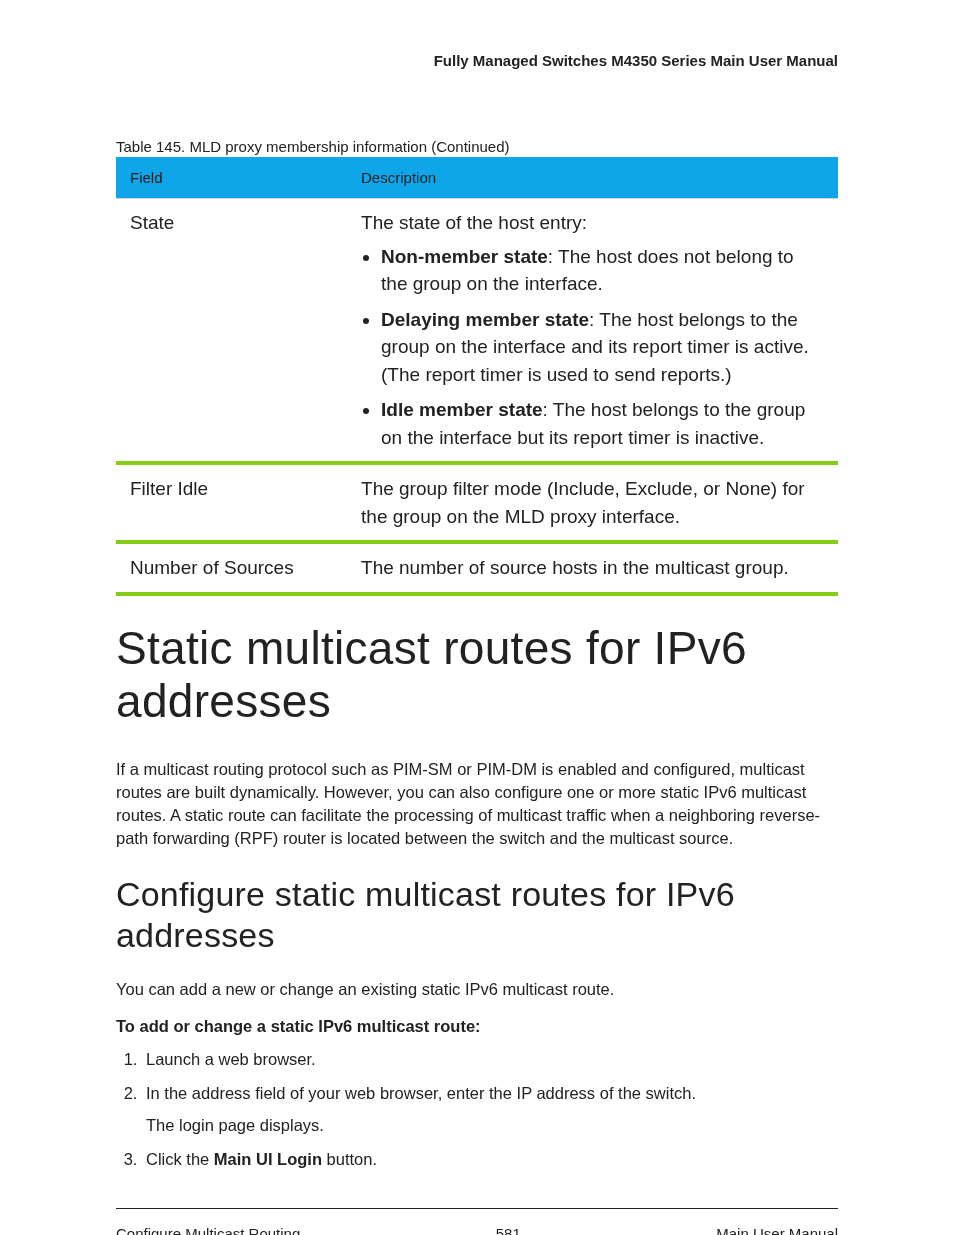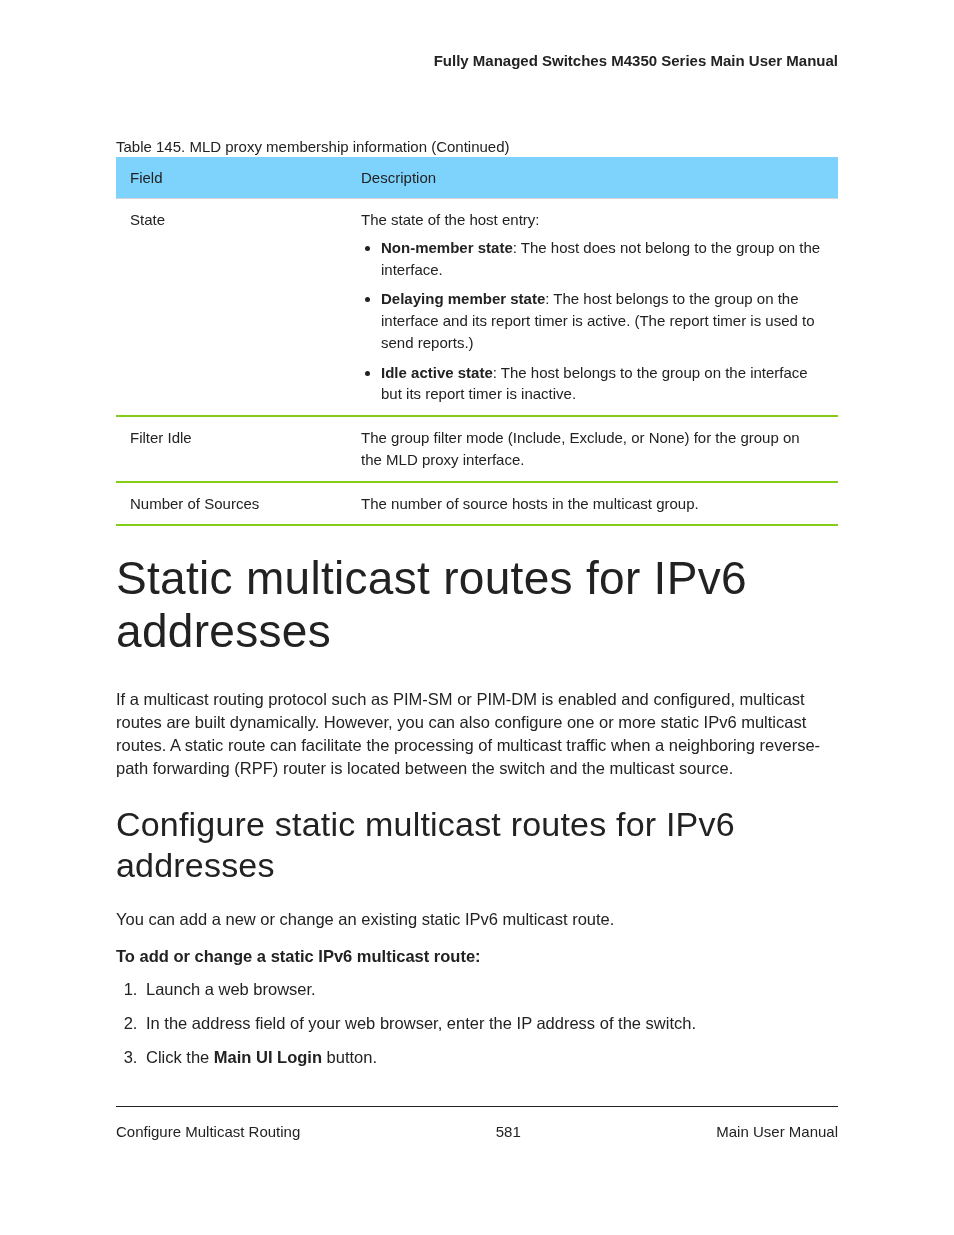--- a/index.html
+++ b/index.html
@@ -15,33 +15,33 @@
     }
     .header-title {
       text-align: right;
       font-weight: bold;
       font-size: 15px;
       margin-bottom: 65px;
     }
     .table-caption { font-size: 15px; }
     table { width: 100%; border-collapse: collapse; margin-bottom: 26px; }
     thead th {
-      background: #7dd3fc;
+      background: #0ea5e9;
       font-weight: normal;
       text-align: left;
       padding: 10px 14px;
       font-size: 15px;
       border-bottom: 1px solid #d4d4d4;
     }
     thead th:first-child { width: 32%; }
     tbody td {
       padding: 10px 14px;
-      font-size: 15px;
+      font-size: 19px;
       vertical-align: top;
-      border-bottom: 2px solid #84cc16;
+      border-bottom: 4px solid #84cc16;
       line-height: 1.45;
     }
     .cell-list { list-style: disc; padding-left: 20px; margin-top: 6px; }
     .cell-list li { margin-bottom: 8px; }
     .cell-list li:last-child { margin-bottom: 0; }
     .cell-list li p { margin: 0; }
     h1 {
       font-weight: 300;
       font-size: 46px;
       line-height: 1.15;
@@ -93,21 +93,21 @@
       <td>
         <span>The state of the host entry:</span>
         <ul class="cell-list">
           <li>
               <p><b>Non-member state</b><span>: The host does not belong to the group on the interface.</span></p>
             </li>
           <li>
               <p><b>Delaying member state</b><span>: The host belongs to the group on the interface and its report timer is active. (The report timer is used to send reports.)</span></p>
             </li>
           <li>
-              <p><b>Idle active state</b><span>: The host belongs to the group on the interface but its report timer is inactive.</span></p>
+              <p><b>Idle member state</b><span>: The host belongs to the group on the interface but its report timer is inactive.</span></p>
             </li>
         </ul>
       </td>
     </tr>
     <tr>
       <td>Filter Idle</td>
       <td>The group filter mode (Include, Exclude, or None) for the group on the MLD proxy interface.</td>
     </tr>
     <tr>
       <td>Number of Sources</td>
@@ -123,20 +123,21 @@
 <h2>Configure static multicast routes for IPv6 addresses</h2>
 
 <p class="lead-line">You can add a new or change an existing static IPv6 multicast route.</p>
 
 <p class="task-title">To add or change a static IPv6 multicast route:</p>
 
 <ol class="steps">
   <li><span>Launch a web browser.</span></li>
   <li>
     <span>In the address field of your web browser, enter the IP address of the switch.</span>
+    <p>The login page displays.</p>
   </li>
   <li>
     <span>Click the </span><b>Main UI Login</b><span> button.</span>
   </li>
 </ol>
 
 <div class="footer">
   <span>Configure Multicast Routing</span>
   <span class="center">581</span>
   <span>Main User Manual</span>

